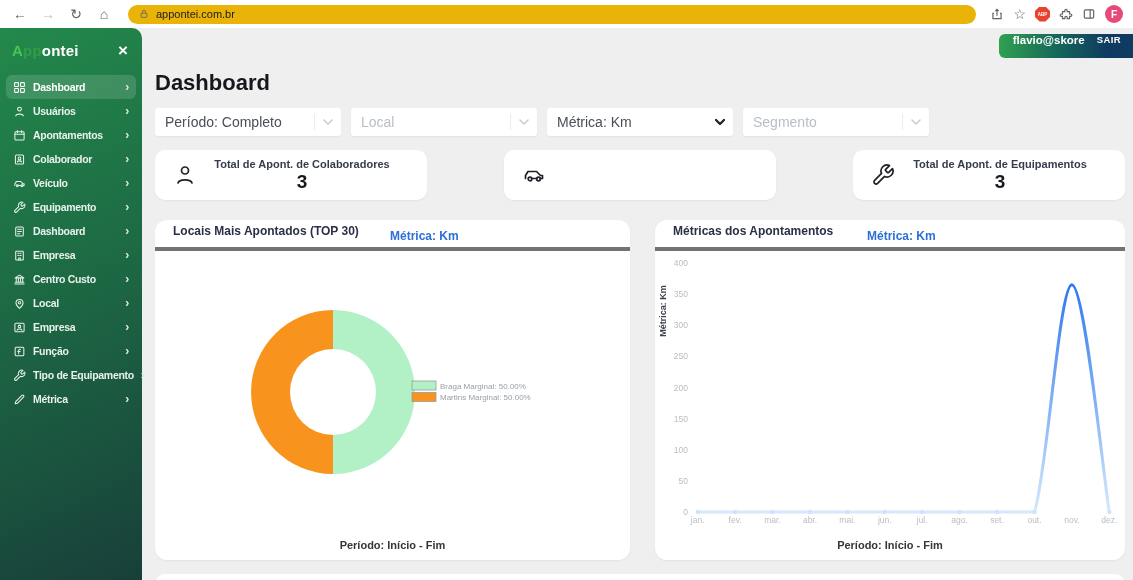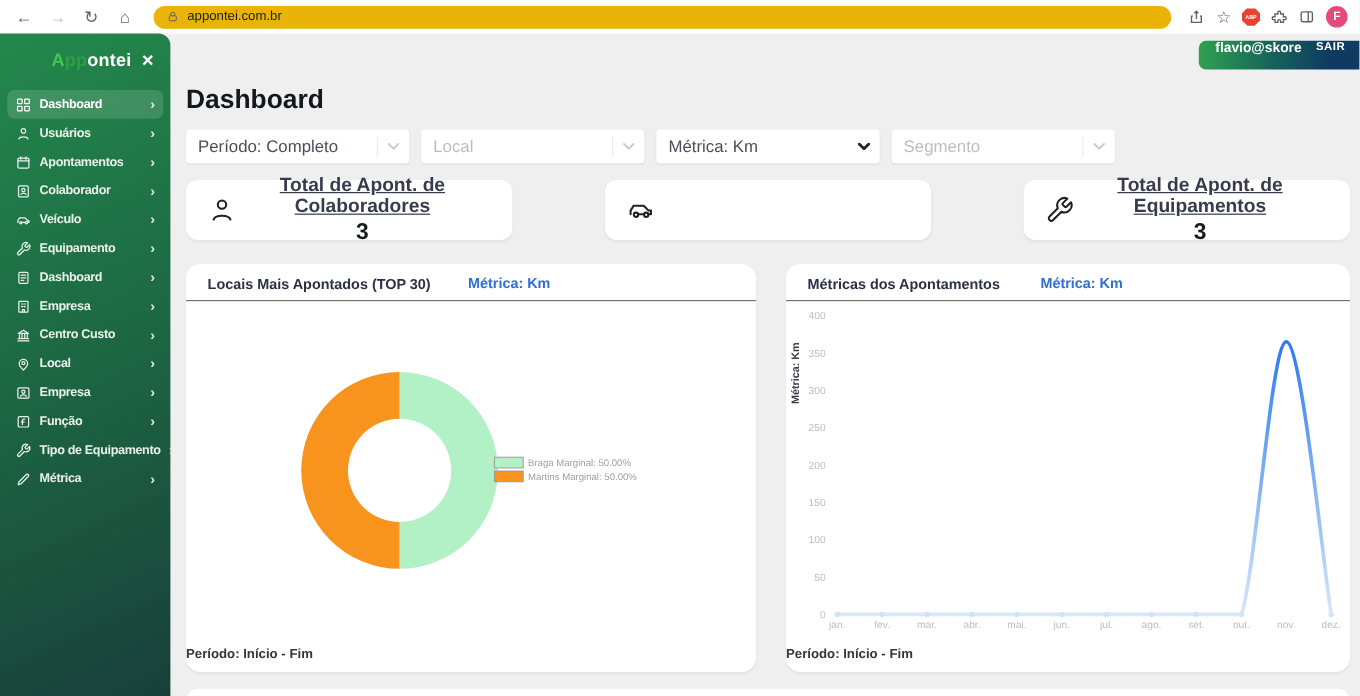--- a/index.html
+++ b/index.html
@@ -24,21 +24,21 @@
   .avatar { width:18px; height:18px; border-radius:50%; background:#e64a7b; color:#fff;
             font-size:10px; font-weight:bold; display:flex; align-items:center; justify-content:center; }
 
   
   .app { display:flex; height:552px; }
 
   
   .sidebar { width:142px; flex:0 0 142px; height:100%;
              background:linear-gradient(155deg,#23894b 0%,#1d6a44 45%,#183f3a 100%);
              border-top-right-radius:10px; padding-top:10px; color:#fff; }
-  .logo-row { display:flex; align-items:center; justify-content:space-between; padding:4px 14px 10px 12px;margin-left:31px; }
+  .logo-row { display:flex; align-items:center; justify-content:space-between; padding:4px 14px 10px 12px; }
   .logo { font-size:15px; font-weight:800; letter-spacing:.2px; }
   .logo .p1 { color:#46c655; } .logo .p2 { color:#2f9e45; } .logo .p3 { color:#ffffff; }
   .close-x { color:#fff; font-size:17px; line-height:1; cursor:pointer; font-weight:600; }
   .menu { padding:6px 6px 0 6px; }
   .menu-item { display:flex; align-items:center; gap:7px; height:24px; padding:0 7px;
                color:#e9f1ec; font-size:10.5px; font-weight:600; letter-spacing:-0.3px;
                border-radius:6px; cursor:pointer; white-space:nowrap; }
   .menu-item.active { background:rgba(255,255,255,.14); color:#fff; }
   .menu-item .icon { width:13px; height:13px; flex:0 0 13px; display:flex; }
   .menu-item .icon svg { width:13px; height:13px; stroke:currentColor; fill:none;
@@ -69,34 +69,34 @@
   .filter svg { width:10px; height:6px; fill:none; stroke:currentColor; stroke-width:1.6;
                 stroke-linecap:round; stroke-linejoin:round; }
 
   .cards { display:flex; justify-content:space-between; margin:14px 8px 0 13px; }
   .card { width:272px; height:50px; background:#fff; border-radius:10px; display:flex;
           align-items:center; box-shadow:0 1px 2px rgba(0,0,0,.05); }
   .card .c-icon { margin-left:18px; width:24px; height:24px; color:#1d2026; }
   .card .c-icon svg { width:24px; height:24px; stroke:currentColor; fill:none; stroke-width:1.7;
                       stroke-linecap:round; stroke-linejoin:round; }
   .card .c-body { flex:1; text-align:center; margin-right:20px; }
-  .card .c-title { font-size:16px; font-weight:700; color:#363b4e;text-decoration:underline; }
+  .card .c-title { font-size:11px; font-weight:700; color:#363b4e; }
   .card .c-value { font-size:19px; font-weight:600; color:#16181d; margin-top:1px; }
 
   .panels { display:flex; justify-content:space-between; margin:20px 8px 0 13px; }
   .panel { background:#fff; border-radius:12px; height:340px; position:relative;
            box-shadow:0 1px 2px rgba(0,0,0,.05); }
   .panel.left { width:475px; } .panel.right { width:470px; }
-  .panel-head { display:flex; align-items:center; height:31px; padding:4px 18px 0 18px;
-                border-bottom:1px solid #737373; }
+  .panel-head { display:flex; align-items:flex-start; height:31px; padding:4px 18px 0 18px;
+                border-bottom:4px solid #737373; }
   .panel-title { font-size:12px; font-weight:700; color:#2b3047; }
   .panel-metric { position:absolute; top:9px; font-size:12px; font-weight:700; color:#2e6fd6; }
   .panel.left .panel-metric { left:235px; }
   .panel.right .panel-metric { left:212px; }
-  .panel-caption { position:absolute; bottom:9px; left:0; right:0; text-align:left;
+  .panel-caption { position:absolute; bottom:9px; left:0; right:0; text-align:center;
                    font-size:11px; font-weight:700; color:#35353a; }
   .chart-host { position:absolute; top:31px; left:0; }
 
   .bottom-strip { margin:14px 8px 0 13px; height:16px; background:#fff; border-radius:10px 10px 0 0;
                   box-shadow:0 1px 2px rgba(0,0,0,.05); }
 </style>
 </head>
 <body>
 
 <div class="browser-bar">

